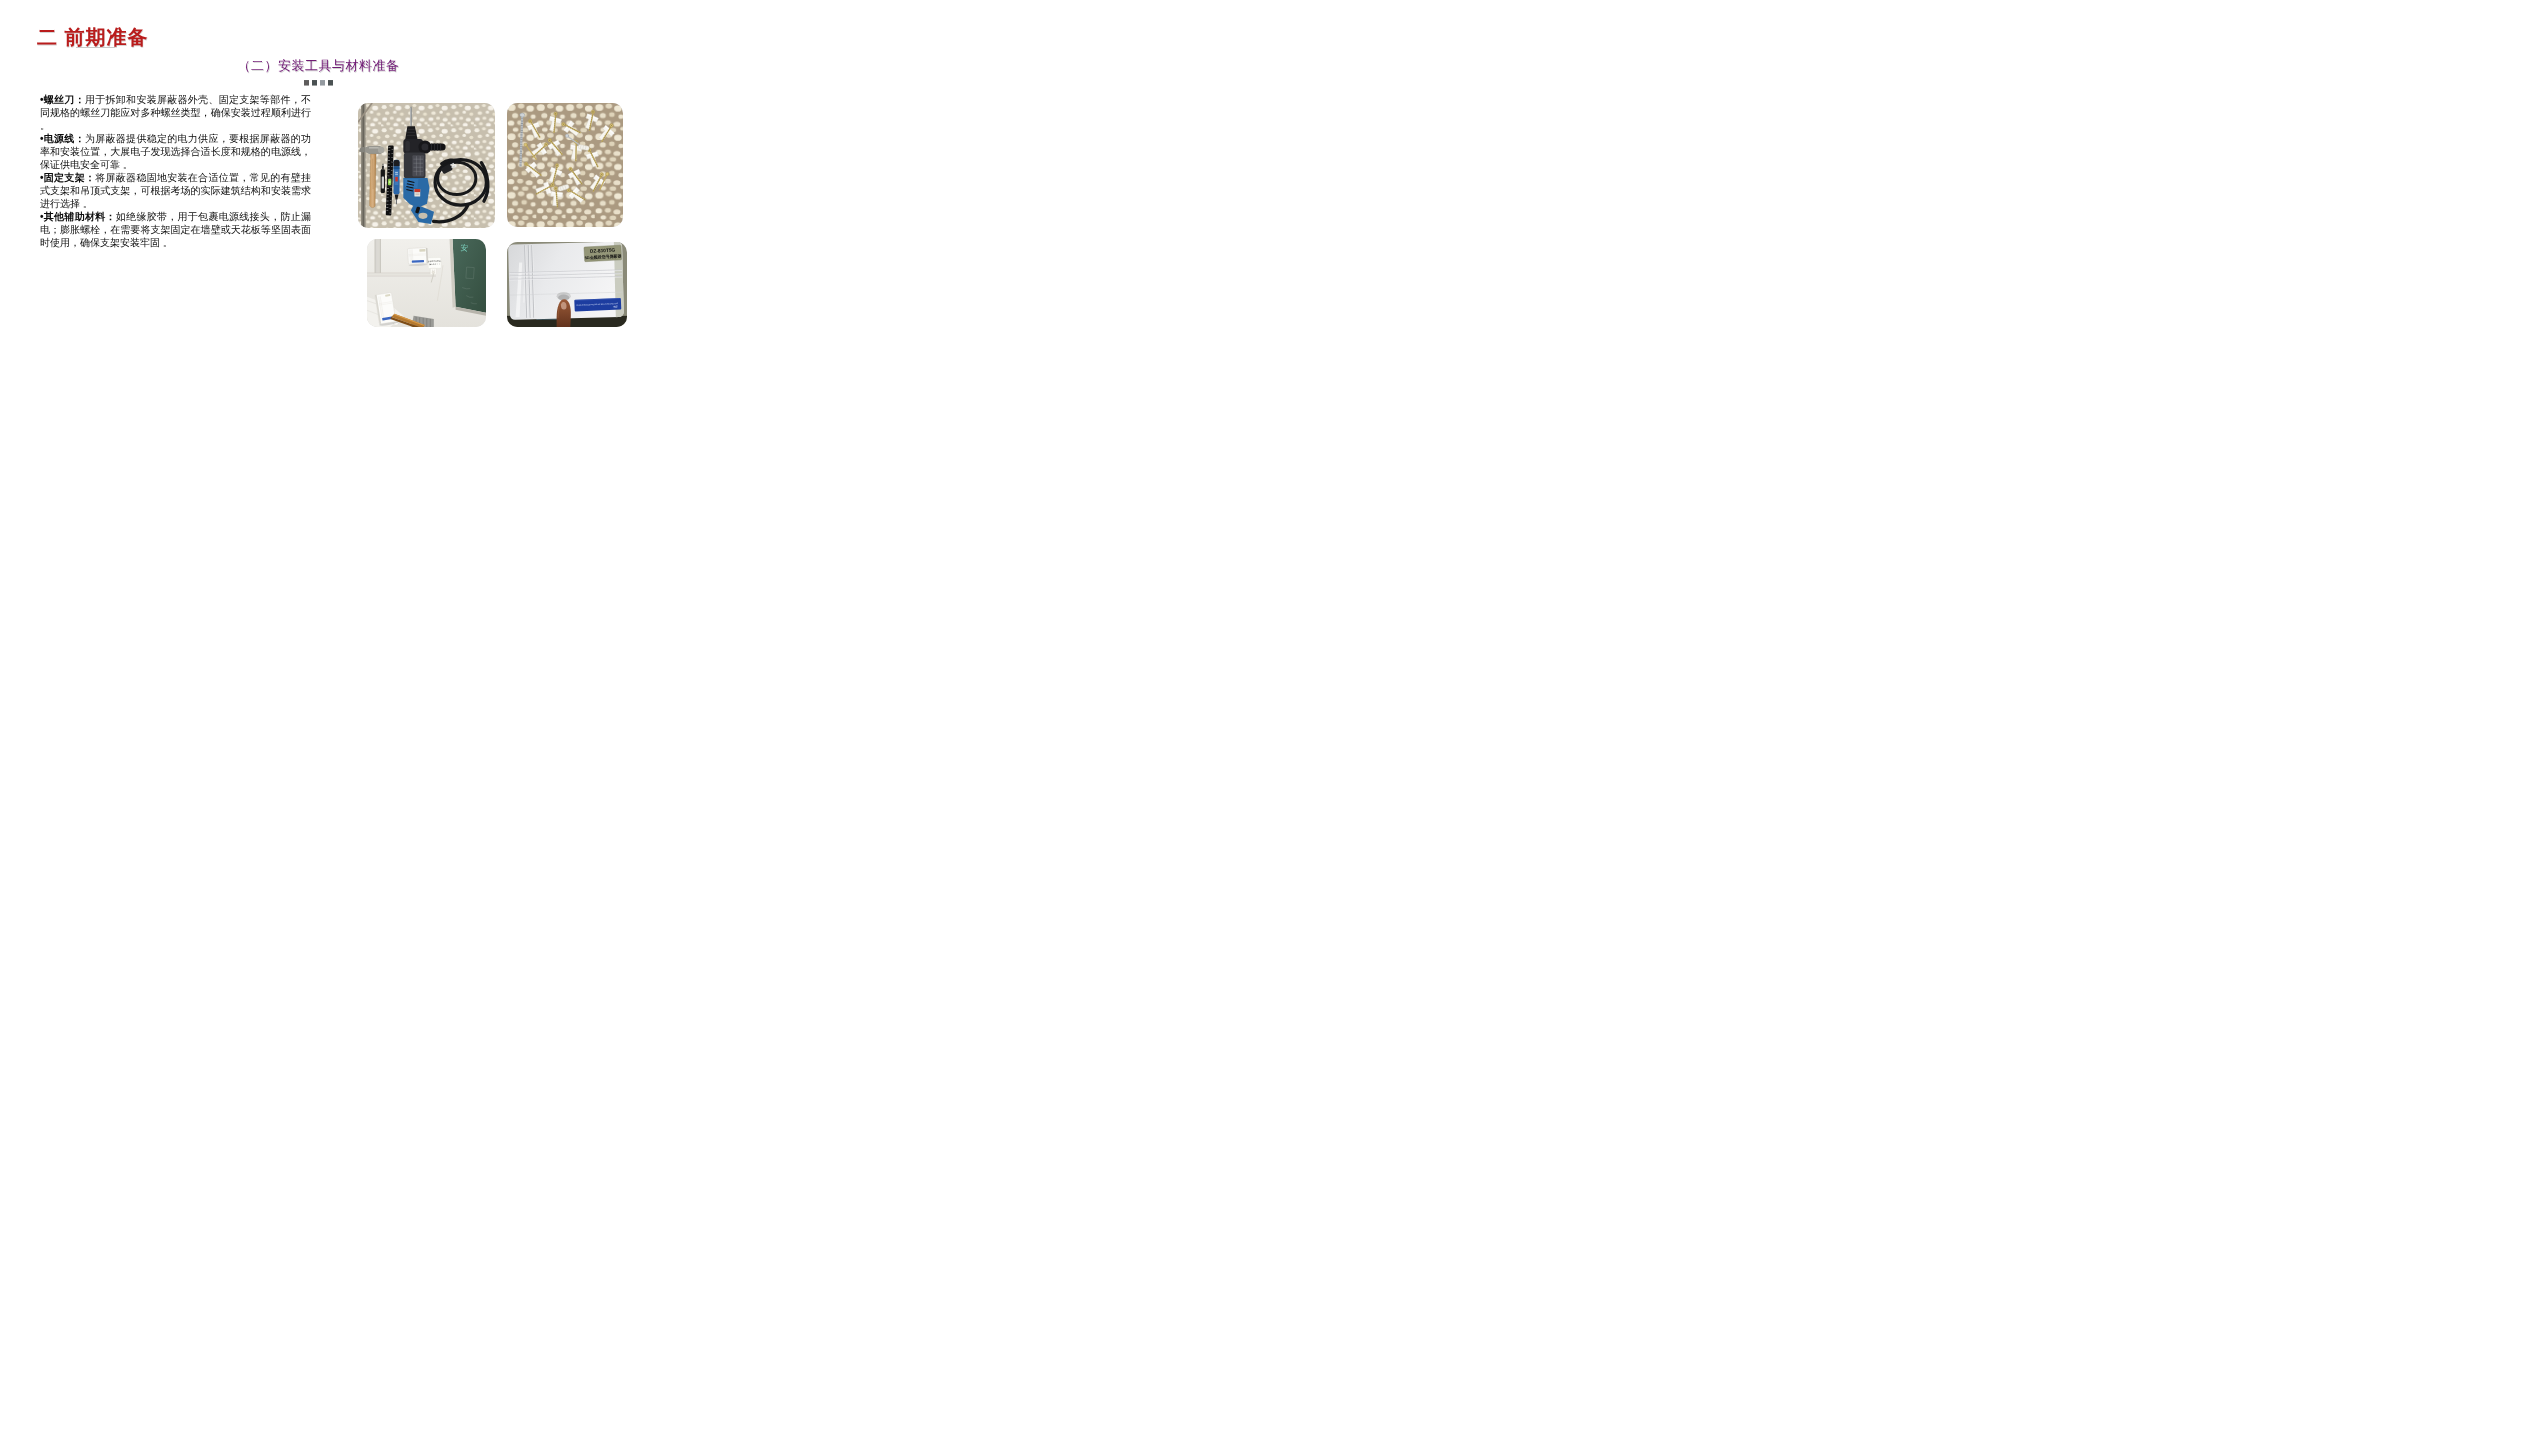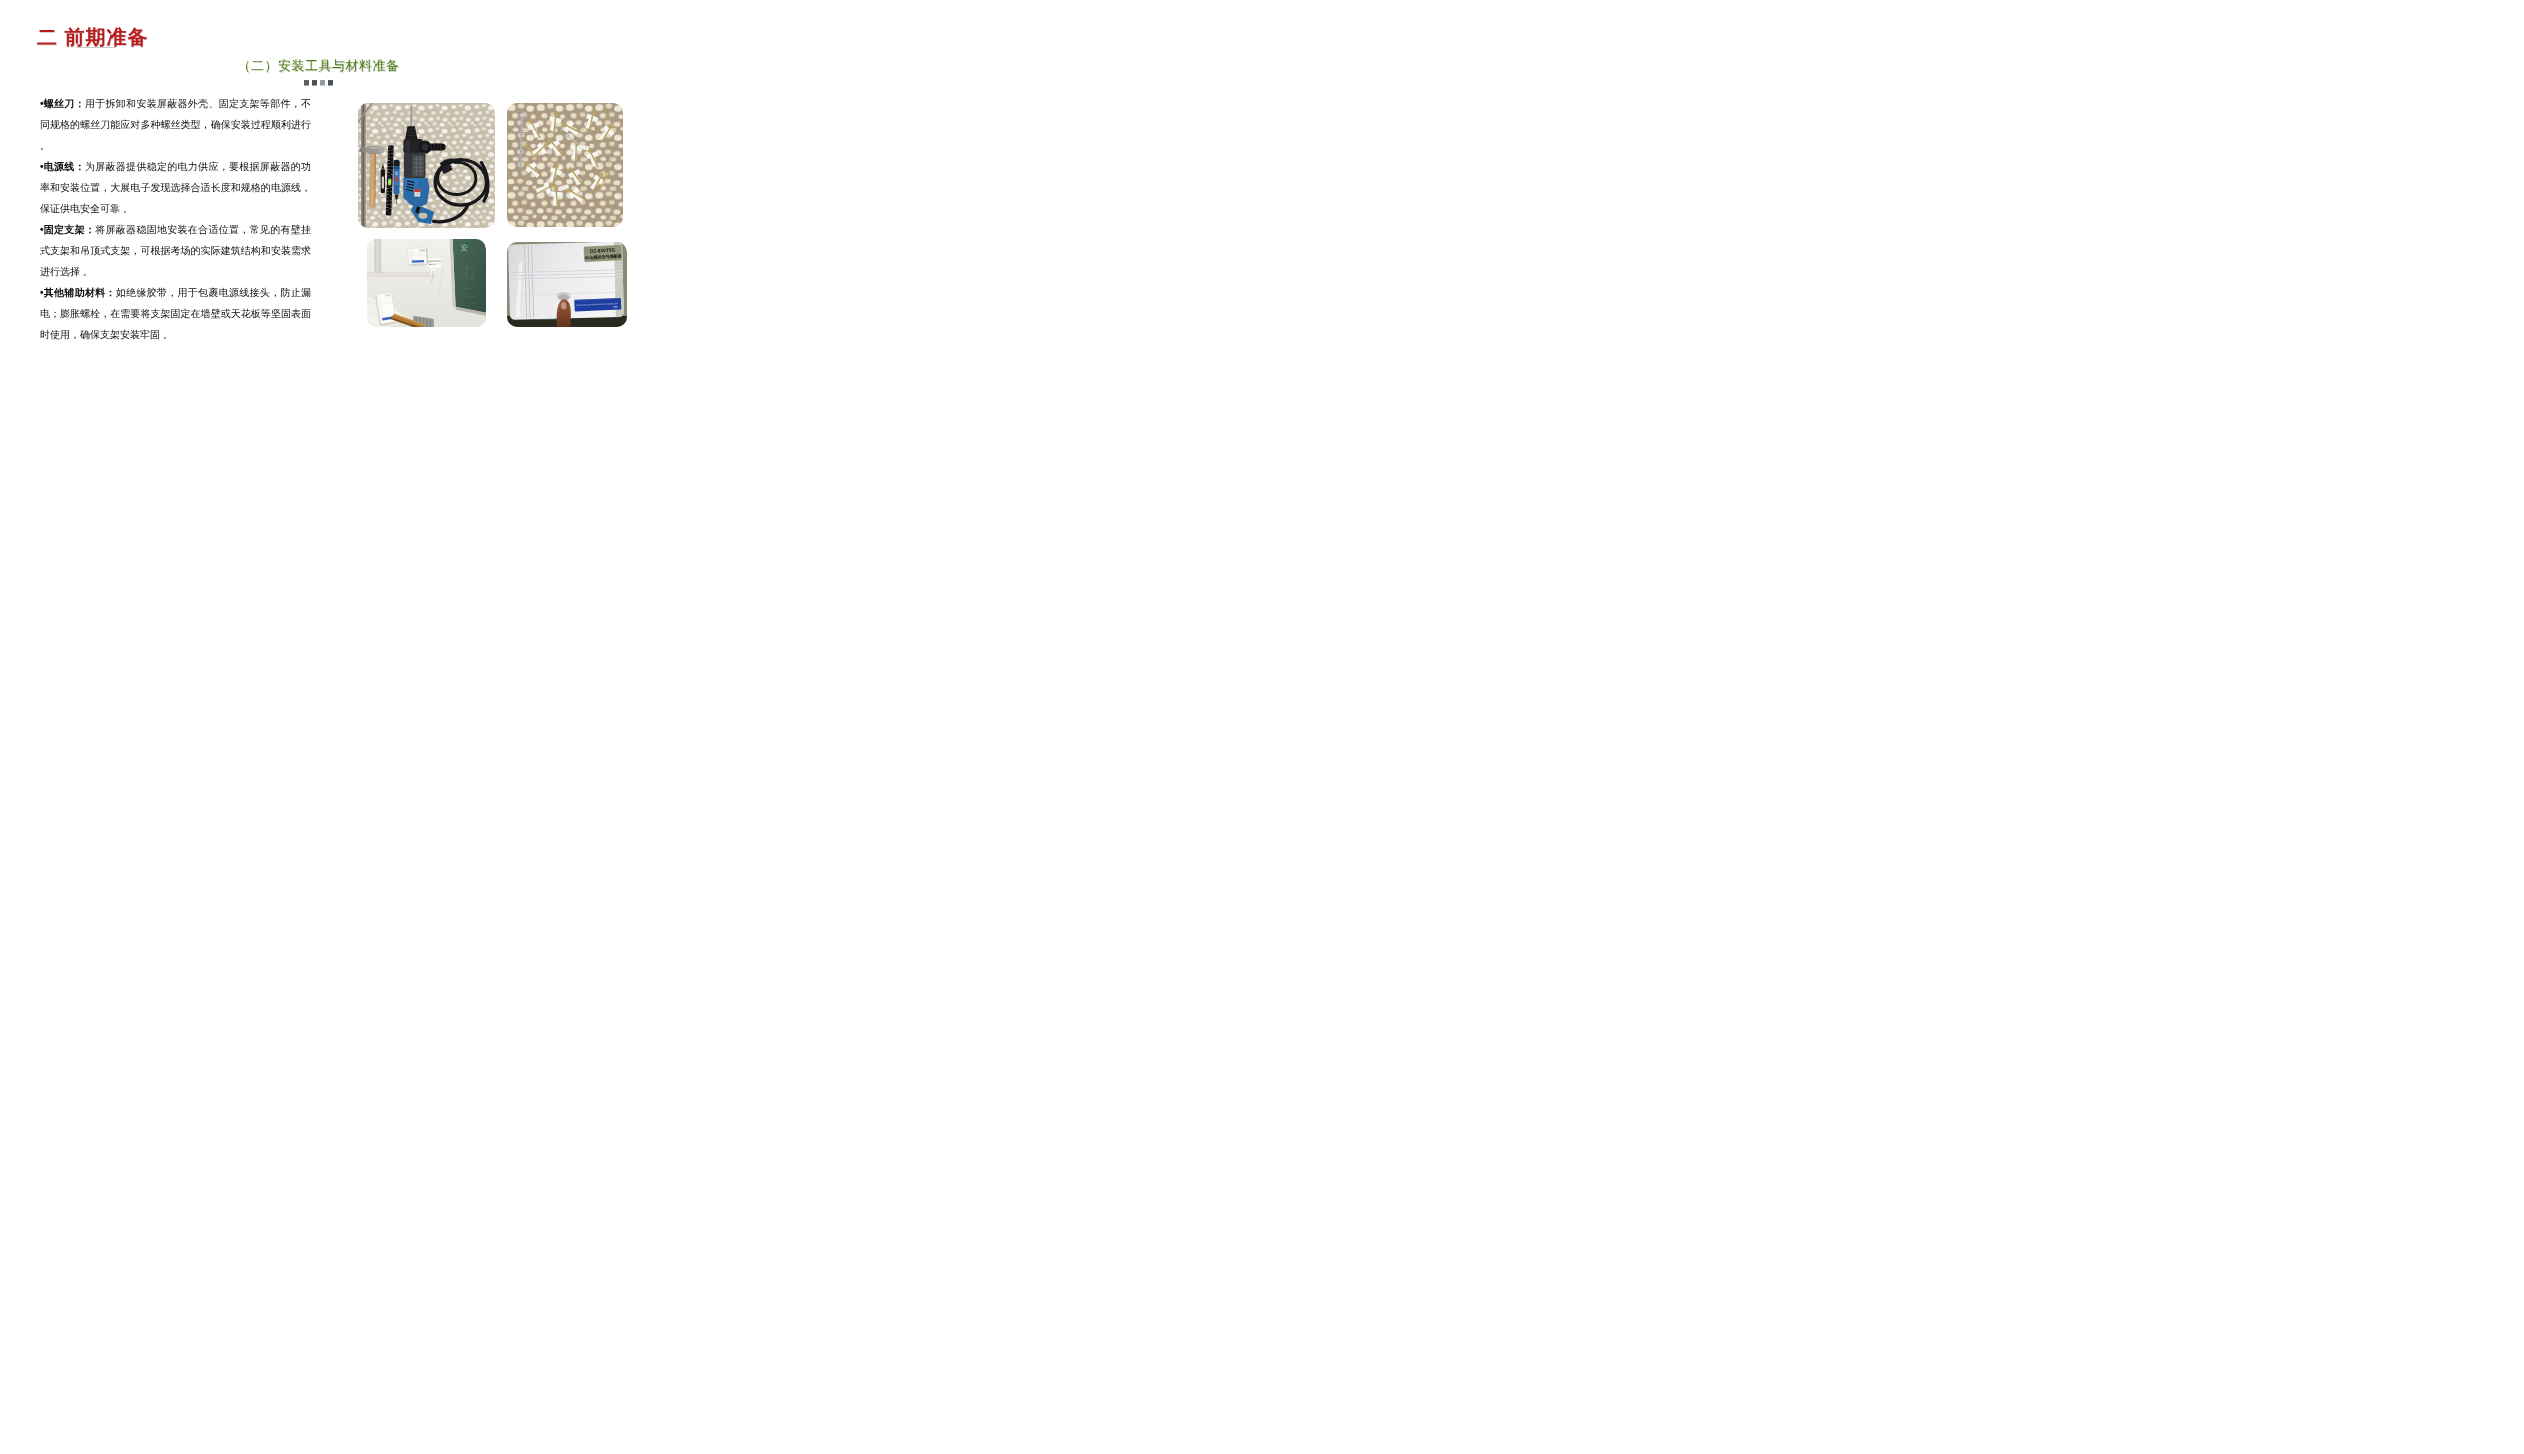--- a/index.html
+++ b/index.html
@@ -2,25 +2,25 @@
 <html style="font-size:8px"><head>
 <meta charset="utf-8">
 <style>
   html,body{margin:0;padding:0;background:#ffffff;}
   .slide{position:relative;width:646px;height:364px;background:#ffffff;overflow:hidden;
          font-family:"Liberation Sans","DejaVu Sans",sans-serif;}
   .title{position:absolute;left:37px;top:13px;font-size:20px;line-height:1.15;
          font-weight:900;color:#b91c1c;letter-spacing:1px;text-shadow:0.5px 1px 0 rgba(90,90,90,.25);}
   .title-underline{position:absolute;left:76px;top:47px;width:39px;height:0.5px;background:#c9c9c9;}
   .subtitle{position:absolute;left:0;top:57px;width:637px;text-align:center;
-            font-size:13px;color:#4d7c0f;letter-spacing:0.5px;
+            font-size:13px;color:#701a75;letter-spacing:0.5px;
             text-shadow:0.8px 0.8px 0 rgba(130,130,130,.35);}
   .squares{position:absolute;left:304px;top:80px;display:block;}
   .body-text{position:absolute;left:40px;top:93px;width:271px;font-size:10px;
-             line-height:21px;color:#0d0d0d;text-align:justify;text-justify:inter-ideograph;}
+             line-height:13px;color:#0d0d0d;text-align:justify;text-justify:inter-ideograph;}
   .body-text p{margin:0;padding:0;}
   .term{font-weight:bold;}
   figure{position:absolute;margin:0;padding:0;border-radius:10.6px;overflow:hidden;background:#ddd;}
   figure svg{display:block;width:100%;height:100%;}
   .ph-tools{left:358px;top:103px;width:137px;height:125px;}
   .ph-clips{left:507px;top:103px;width:116px;height:124px;}
   .ph-classroom{left:367px;top:239px;width:119px;height:88px;}
   .ph-device{left:507px;top:242px;width:120px;height:85px;}
 </style>
 </head>

